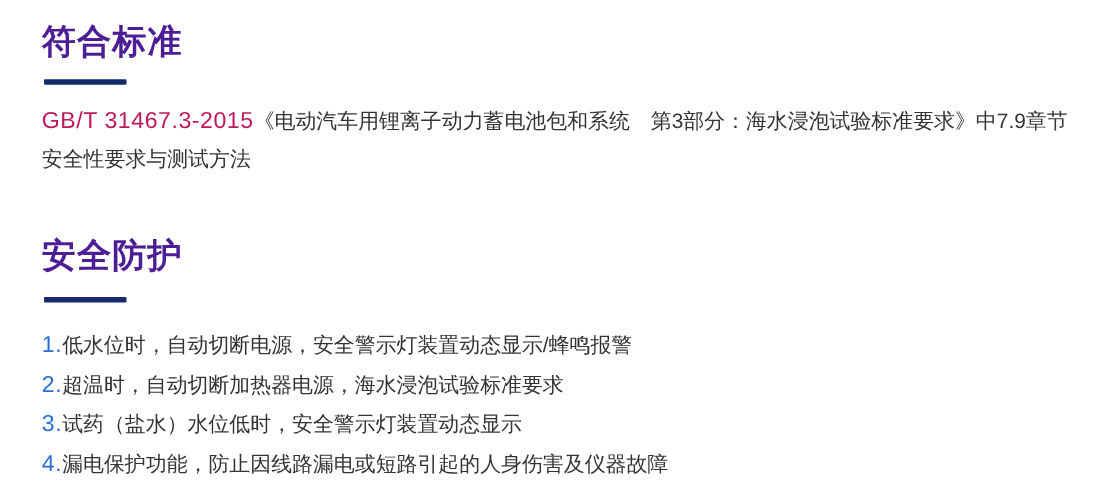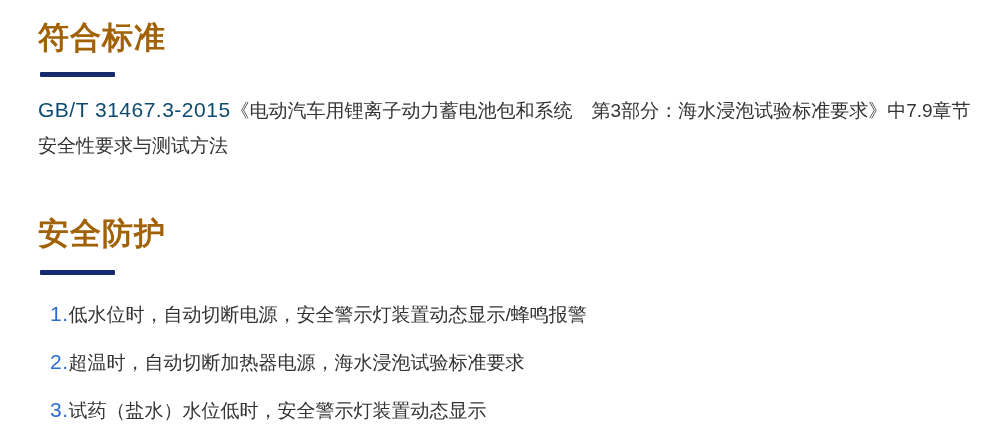--- a/index.html
+++ b/index.html
@@ -16,21 +16,21 @@
   }
   .page {
     padding-left: 38px;
     padding-right: 45px;
   }
   .section-heading {
     margin: 0;
     font-size: 31px;
     line-height: 36px;
     font-weight: 700;
-    color: #a16207;
+    color: #4c1d95;
     letter-spacing: 1px;
   }
   .heading-h1 { margin-top: 20px; }
   .heading-h2 { margin-top: 55px; font-family: Liberation Mono, monospace; }
   .heading-underline {
     width: 75px;
     height: 5px;
     margin-top: 16px;
     margin-left: 2px;
     background: #162A6E;
@@ -38,27 +38,27 @@
   }
   .std-block { margin-top: 16px; }
   .std-line {
     margin: 0;
     font-size: 19px;
     line-height: 34px;
     color: #333333;
     white-space: nowrap;
   }
   .std-code {
-    color: #0c4a6e;
+    color: #be185d;
     font-size: 21px;
     letter-spacing: 0.5px;
   }
   .safety-list { margin-top: 21px; }
   .safety-item {
-    margin: 12px;
+    margin: 0;
     font-size: 19px;
     line-height: 35px;
     color: #333333;
     white-space: nowrap;
   }
   .item-num {
     color: #2A6ED4;
     font-size: 21px;
     letter-spacing: 0.5px;
   }

